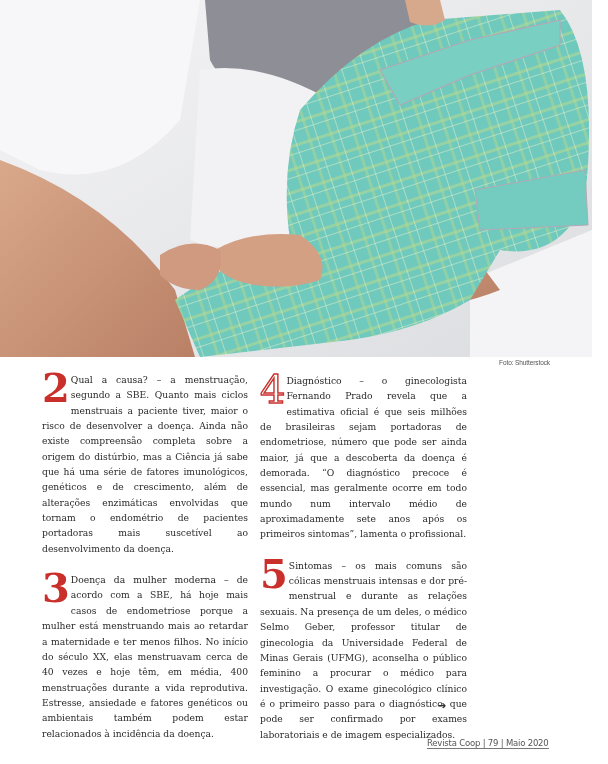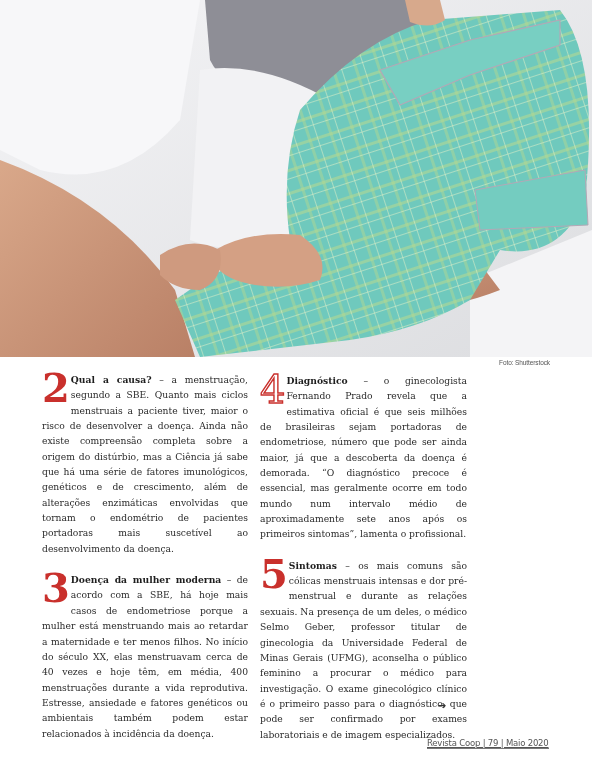--- a/index.html
+++ b/index.html
@@ -6,23 +6,23 @@
     body { width: 608px; height: 764px; position: relative; overflow: hidden; font-family: "DejaVu Serif", serif; color: #2b2b2b; }
     .photo { position: absolute; left: 0; top: 0; width: 592px; height: 357px; overflow: hidden; background: #e9e9eb; }
     .photo svg { display: block; }
     .credit { position: absolute; right: 58px; top: 359px; font-family: "Liberation Sans", sans-serif; font-size: 6.5px; color: #555; letter-spacing: -0.1px; }
     .col { position: absolute; top: 372px; width: 206px; font-size: 9.2px; line-height: 15.35px; text-align: justify; hyphens: manual; }
     .col.left { left: 42px; }
     .col.right { left: 260px; width: 207px; top: 373px; }
     .item { margin: 0 0 16px 0; }
     .num { float: left; font-family: "DejaVu Serif", serif; font-weight: bold; color: #c9302c; font-size: 40px; line-height: 30px; height: 30px; margin: 1px 3px 0 0; letter-spacing: -2px; }
     .num.outline { color: #ffffff; -webkit-text-stroke: 1.4px #c9302c; font-weight: normal; }
-    .title { font-weight: bold; color: #1e1e1e; }
+    .title { font-weight: normal; color: #1e1e1e; }
     .arrow { position: absolute; left: 438px; top: 700px; font-family: "DejaVu Sans", sans-serif; font-size: 10px; color: #333; }
-    .footer { position: absolute; left: 427px; top: 738px; font-family: "DejaVu Sans", sans-serif; font-size: 8.5px; color: #555; border-bottom: 1px solid #777; padding-bottom: 0px; letter-spacing: -0.2px; text-decoration: underline; }
+    .footer { position: absolute; left: 427px; top: 738px; font-family: "DejaVu Sans", sans-serif; font-size: 8.5px; color: #555; border-bottom: 1px solid #777; padding-bottom: 0px; letter-spacing: -0.2px; }
   </style>
 </head>
 <body>
 
 <div class="photo">
   <svg width="592" height="357" viewBox="0 0 592 357" xmlns="http://www.w3.org/2000/svg">
     <defs>
       <linearGradient id="bg" x1="0" y1="0" x2="1" y2="1">
         <stop offset="0" stop-color="#f4f4f6"></stop>
         <stop offset="1" stop-color="#dcdde0"></stop>

